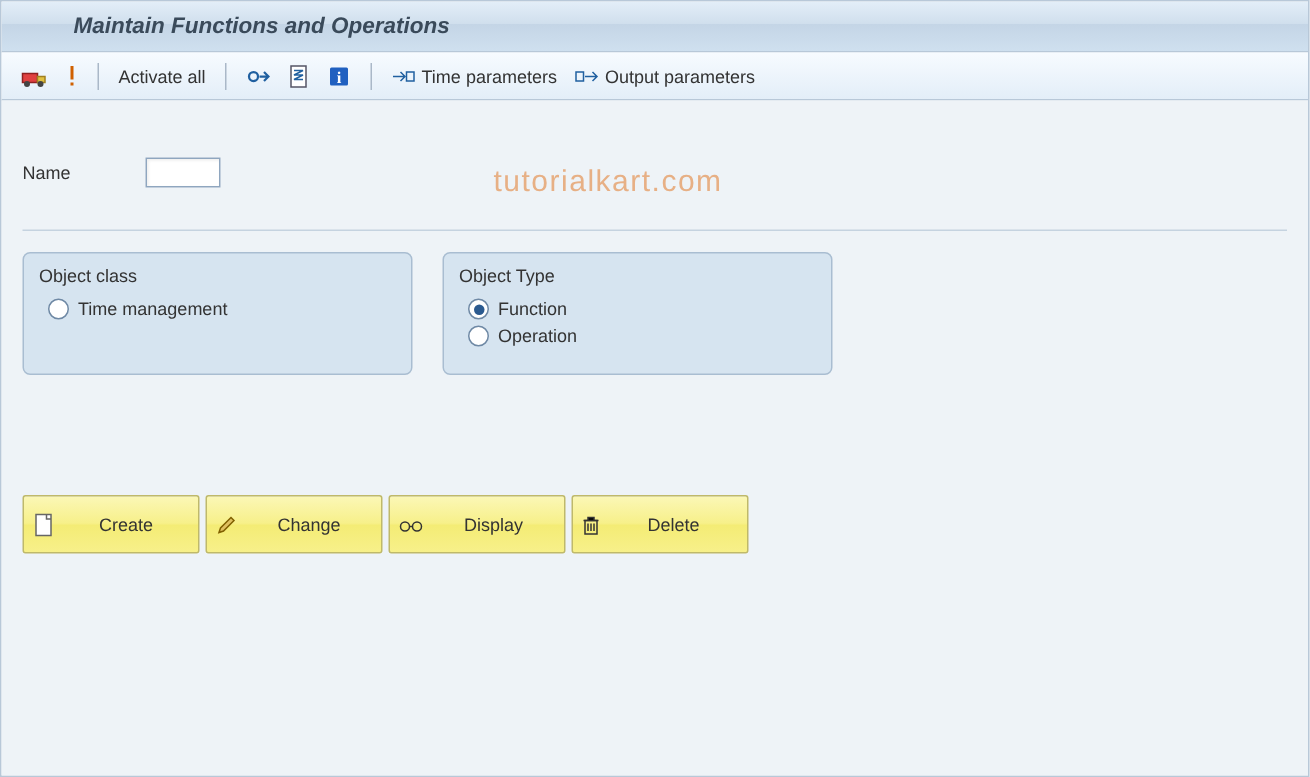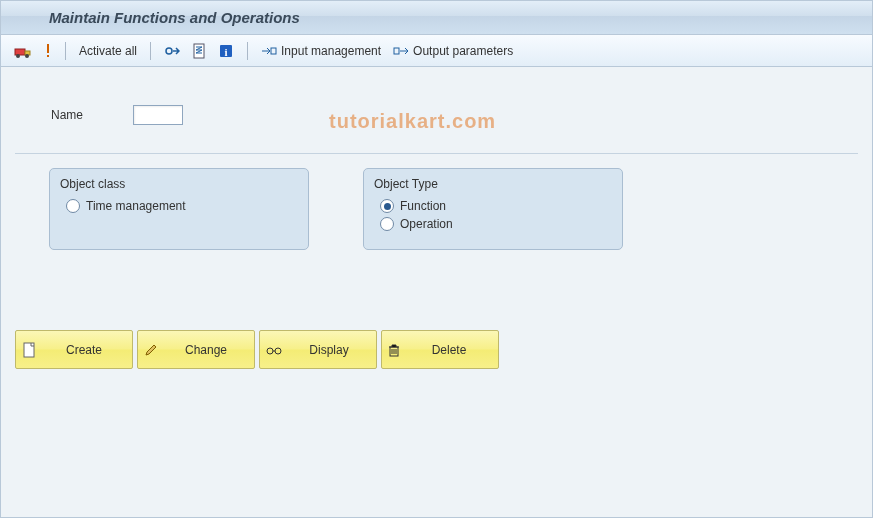--- a/index.html
+++ b/index.html
@@ -58,21 +58,20 @@
       height: calc(100% - 66px);
     }
     .name-row {
       margin: 28px 0 28px 6px;
       display: flex;
       align-items: center;
       gap: 50px;
     }
     .name-row label {
       font-size: 12px;
-      margin-left: 36px;
     }
     .name-input {
       width: 50px;
       height: 20px;
       border: 1px solid #8fa6bf;
       background: #fff;
       font-size: 12px;
       padding: 1px 3px;
       box-shadow: inset 1px 1px 2px rgba(0,0,0,0.07);
     }
@@ -81,21 +80,20 @@
       display: flex;
       gap: 20px;
       margin-left: 6px;
     }
     .groupbox {
       background: #d6e4f0;
       border: 1px solid #a9bdd1;
       border-radius: 5px;
       padding: 8px 12px 14px 10px;
       width: 260px;
-      margin-left: 34px;
     }
     .groupbox .gtitle {
       font-size: 12px;
       margin-bottom: 8px;
     }
     .opt { display: flex; align-items: center; gap: 6px; margin: 4px 0 4px 6px; cursor: pointer; }
     .radio {
       width: 14px; height: 14px; border: 1px solid #6f89a5; border-radius: 50%;
       background: #fff; display: inline-flex; align-items: center; justify-content: center;
       flex-shrink: 0;
@@ -120,21 +118,21 @@
       cursor: pointer;
       min-width: 118px;
     }
     .act-btn .lbl { flex: 1; text-align: center; font-size: 12px; }
     .watermark {
       position: absolute;
       top: 43px;
       left: 328px;
       font-size: 20px;
       letter-spacing: 1px;
-      font-weight: bold;
+      font-weight: normal;
       color: rgba(225, 120, 40, 0.55);
       pointer-events: none;
     }
   </style>
 </head>
 <body>
 
 <div class="header-bar">
   <span class="header-title">Maintain Functions and Operations</span>
 </div>
@@ -176,21 +174,21 @@
       <rect x="2" y="2" width="12" height="12" fill="#2060c0" rx="1"></rect>
       <text x="8" y="12.5" font-size="11" font-weight="bold" font-family="serif" fill="#fff" text-anchor="middle">i</text>
     </svg>
   </span>
   <span class="tb-sep"></span>
   <span class="tb-btn">
     <svg class="icon-svg" width="16" height="10" viewBox="0 0 16 10">
       <rect x="10" y="2" width="5" height="6" fill="none" stroke="#2060a0"></rect>
       <path d="M1 5 L9 5 M6 2 L9 5 L6 8" fill="none" stroke="#2060a0"></path>
     </svg>
-    <span>Input management</span>
+    <span>Time parameters</span>
   </span>
   <span class="tb-btn">
     <svg class="icon-svg" width="16" height="10" viewBox="0 0 16 10">
       <rect x="1" y="2" width="5" height="6" fill="none" stroke="#2060a0"></rect>
       <path d="M7 5 L15 5 M12 2 L15 5 L12 8" fill="none" stroke="#2060a0"></path>
     </svg>
     <span>Output parameters</span>
   </span>
 </div>
 

